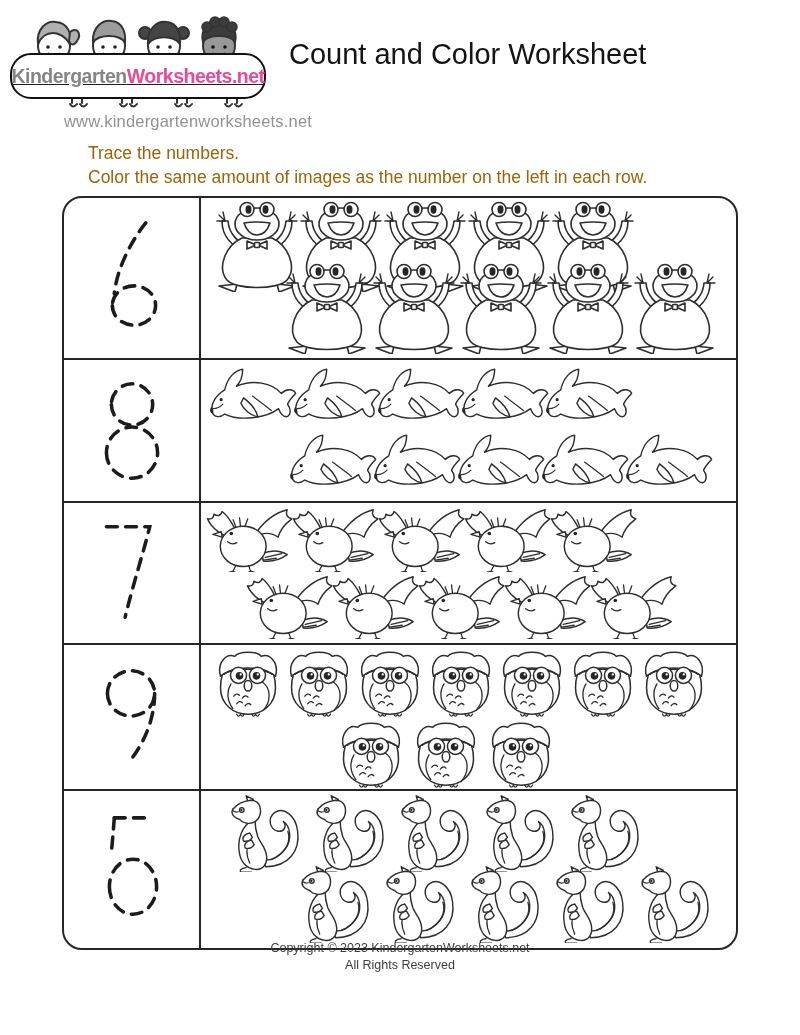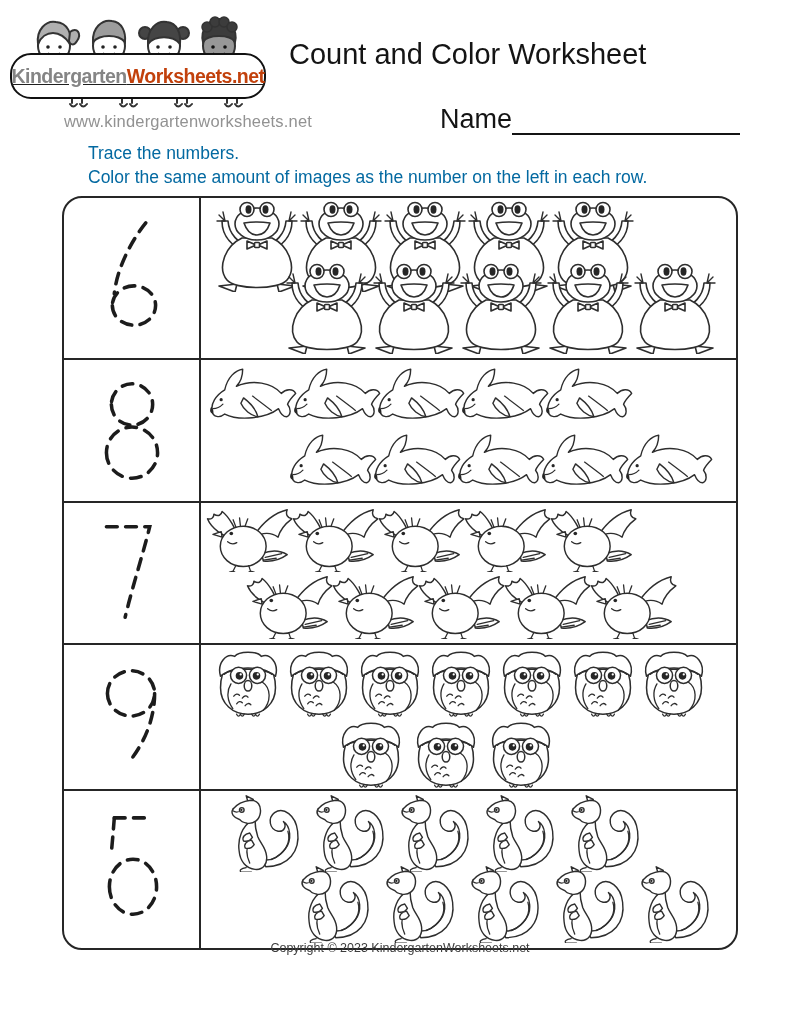--- a/index.html
+++ b/index.html
@@ -5,30 +5,30 @@
   html,body{margin:0;padding:0;background:#fff;}
   .page{position:relative;width:800px;height:1035px;background:#fff;overflow:hidden;
         font-family:"Liberation Sans",sans-serif;color:#1f1f1f;}
 
   
   .logo-heads{position:absolute;left:22px;top:8px;}
   .logo-box{position:absolute;left:10px;top:53px;width:252px;height:42px;
             border:2.5px solid #111;border-radius:21px;background:#fff;
             display:flex;align-items:center;justify-content:center;z-index:2;text-decoration:underline;}
   .logo-box .t1{color:#858585;font-weight:bold;font-size:19.5px;letter-spacing:-0.5px;}
-  .logo-box .t2{color:#c2410c;font-weight:bold;font-size:19.5px;letter-spacing:-0.5px;}
+  .logo-box .t2{color:#ec4899;font-weight:bold;font-size:19.5px;letter-spacing:-0.5px;}
   .logo-feet{position:absolute;left:10px;top:97px;z-index:1;}
   .website{position:absolute;left:36px;top:112px;font-size:16.5px;color:#929292;letter-spacing:.2px;margin-left:28px;}
 
   
   .title{position:absolute;left:289px;top:38px;font-size:29px;font-weight:normal;color:#141414;margin:0;letter-spacing:0;}
   .name-row{position:absolute;left:440px;top:103px;font-size:27px;color:#141414;display:flex;align-items:flex-end;}
   .name-line{display:inline-block;width:228px;height:30px;border-bottom:2px solid #141414;}
 
-  .instructions{position:absolute;left:88px;top:141px;font-size:17.5px;line-height:24px;color:#0369a1;}
+  .instructions{position:absolute;left:88px;top:141px;font-size:17.5px;line-height:24px;color:#a16207;}
 
   
   .wtable{position:absolute;left:62px;top:196px;width:676px;border:2.5px solid #262626;
           border-radius:20px;background:#fff;box-sizing:border-box;display:flex;flex-direction:column;}
   .wrow{display:flex;border-top:2px solid #262626;}
   .wrow:first-child{border-top:none;}
   .num-cell{width:135px;min-width:135px;border-right:2px solid #262626;
             display:flex;align-items:center;justify-content:center;}
   .img-cell{position:relative;flex:1;overflow:visible;}
   .digit{width:70px;height:118px;}
@@ -171,24 +171,20 @@
       <path d="M112,0 l0,6 M122,0 l0,6 M110,7 q3,5 7,0 M120,7 q3,5 7,0"></path>
       <path d="M167,0 l0,6 M177,0 l0,6 M165,7 q3,5 7,0 M175,7 q3,5 7,0"></path>
       <path d="M217,0 l0,6 M227,0 l0,6 M215,7 q3,5 7,0 M225,7 q3,5 7,0"></path>
     </g>
   </svg>
 
   <div class="website">www.kindergartenworksheets.net</div>
 
   <h1 class="title">Count and Color Worksheet</h1>
 
-  <div class="name-row">
-    <span>Name</span>
-      <span class="name-line"></span>
-  </div>
 
   <div class="instructions">
     <div>Trace the numbers.</div>
     <div>Color the same amount of images as the number on the left in each row.</div>
   </div>
 
   <div class="wtable">
       <div class="wrow" style="height: 160px;">
         <div class="num-cell">
           <svg class="digit" viewBox="0 0 70 120">
@@ -386,15 +382,16 @@
           </svg>
           <svg class="animal" width="89" height="78" style="left: 424px; top: 74px;">
             <use href="#sym-squirrel" xlink:href="#sym-squirrel"></use>
           </svg>
         </div>
       </div>
     </div>
 
   <div class="footer">
     <div>Copyright © 2023 KindergartenWorksheets.net</div>
+    <div>All Rights Reserved</div>
   </div>
 
 </div>
 
 </body></html>

